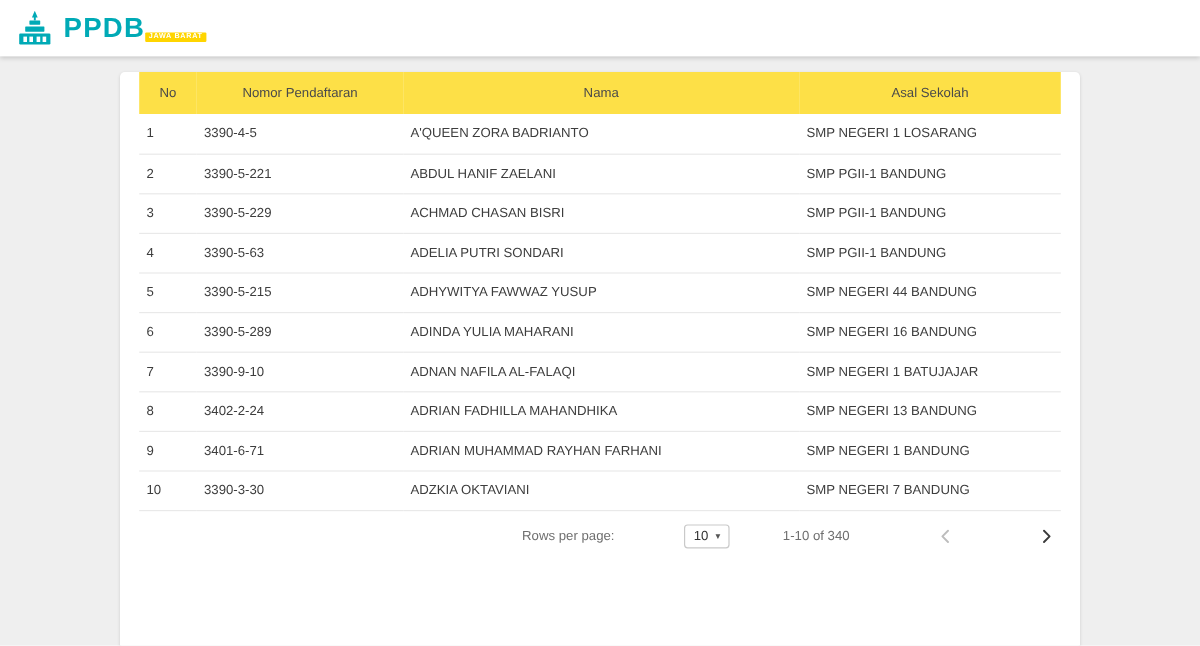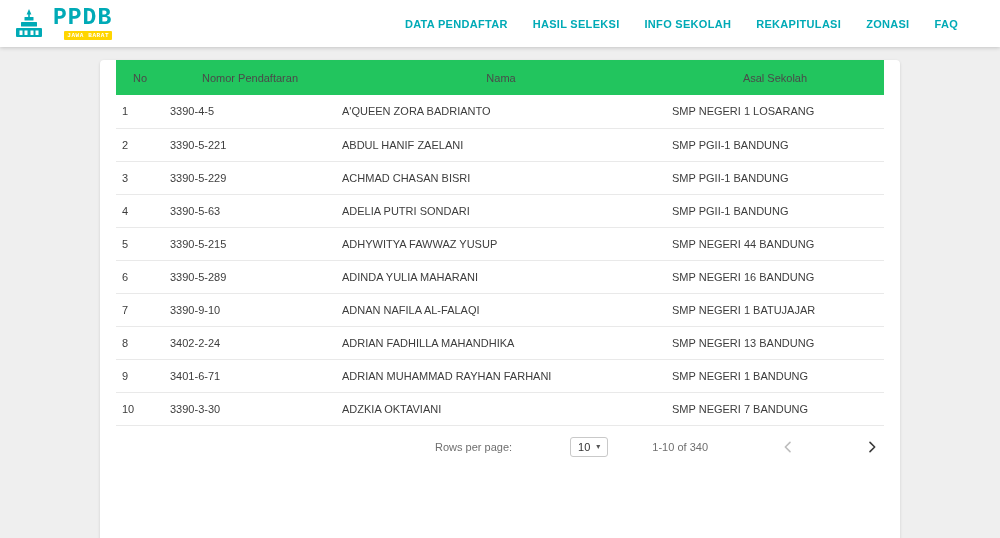--- a/index.html
+++ b/index.html
@@ -12,21 +12,21 @@
 
   
   .navbar {
     position: relative; z-index: 5;
     height: 47px; background: #ffffff;
     box-shadow: 0 1px 4px rgba(0,0,0,0.18);
     display: flex; align-items: center; justify-content: space-between;
     padding: 0 42px 0 12px;
   }
   .brand { display: flex; align-items: center; gap: 7px; cursor: pointer; }
-  .brand-text { display: flex; flex-direction: column; align-items: flex-end; font-family: Liberation Mono, monospace; }
+  .brand-text { display: flex; align-items: flex-end; }
   .brand-name {
     font-size: 23px; font-weight: bold; letter-spacing: 1px;
     color: #00aab6; line-height: 1;
   }
   .brand-badge {
     background: #ffd500; color: #ffffff;
     font-size: 6px; font-weight: bold; letter-spacing: 0.6px;
     padding: 1px 3px; margin-top: 1px; border-radius: 1px;
   }
   .nav-links { display: flex; align-items: center; gap: 25px; }
@@ -49,21 +49,21 @@
     width: 253px; height: 26px;
     border: 1px solid #cccccc; border-radius: 3px;
     padding: 0 10px; font-size: 11.5px; color: #333333;
     outline: none; font-family: "Liberation Sans", sans-serif;
   }
   .search-input::placeholder { color: #9e9e9e; }
 
   
   table { width: 100%; border-collapse: collapse; font-size: 11px; }
   thead th {
-    background: #22c55e; height: 35px;
+    background: #fde047; height: 35px;
     font-weight: 500; color: #4a4a4a; text-align: center;
   }
   tbody td {
     height: 33px; border-bottom: 1px solid #e9e9e9;
     color: #3d3d3d; padding-left: 6px; text-align: left;
   }
   .col-no { width: 48px; }
   .col-nomor { width: 172px; }
   .col-nama { width: 330px; }
 
@@ -105,28 +105,20 @@
         <rect x="12.5" y="21.5" width="3" height="4.5" fill="#ffffff"></rect>
         <rect x="18.5" y="21.5" width="3" height="4.5" fill="#ffffff"></rect>
         <rect x="23.5" y="21.5" width="3" height="4.5" fill="#ffffff"></rect>
       </svg>
     </span>
     <span class="brand-text">
       <span class="brand-name">PPDB</span>
       <span class="brand-badge">JAWA BARAT</span>
     </span>
   </div>
-  <nav class="nav-links">
-    <a href="#">DATA PENDAFTAR</a>
-    <a href="#">HASIL SELEKSI</a>
-    <a href="#">INFO SEKOLAH</a>
-    <a href="#">REKAPITULASI</a>
-    <a href="#">ZONASI</a>
-    <a href="#">FAQ</a>
-  </nav>
 </header>
 
 <main>
   <div class="card">
 
 
     <table>
       <colgroup>
         <col class="col-no">
           <col class="col-nomor">

